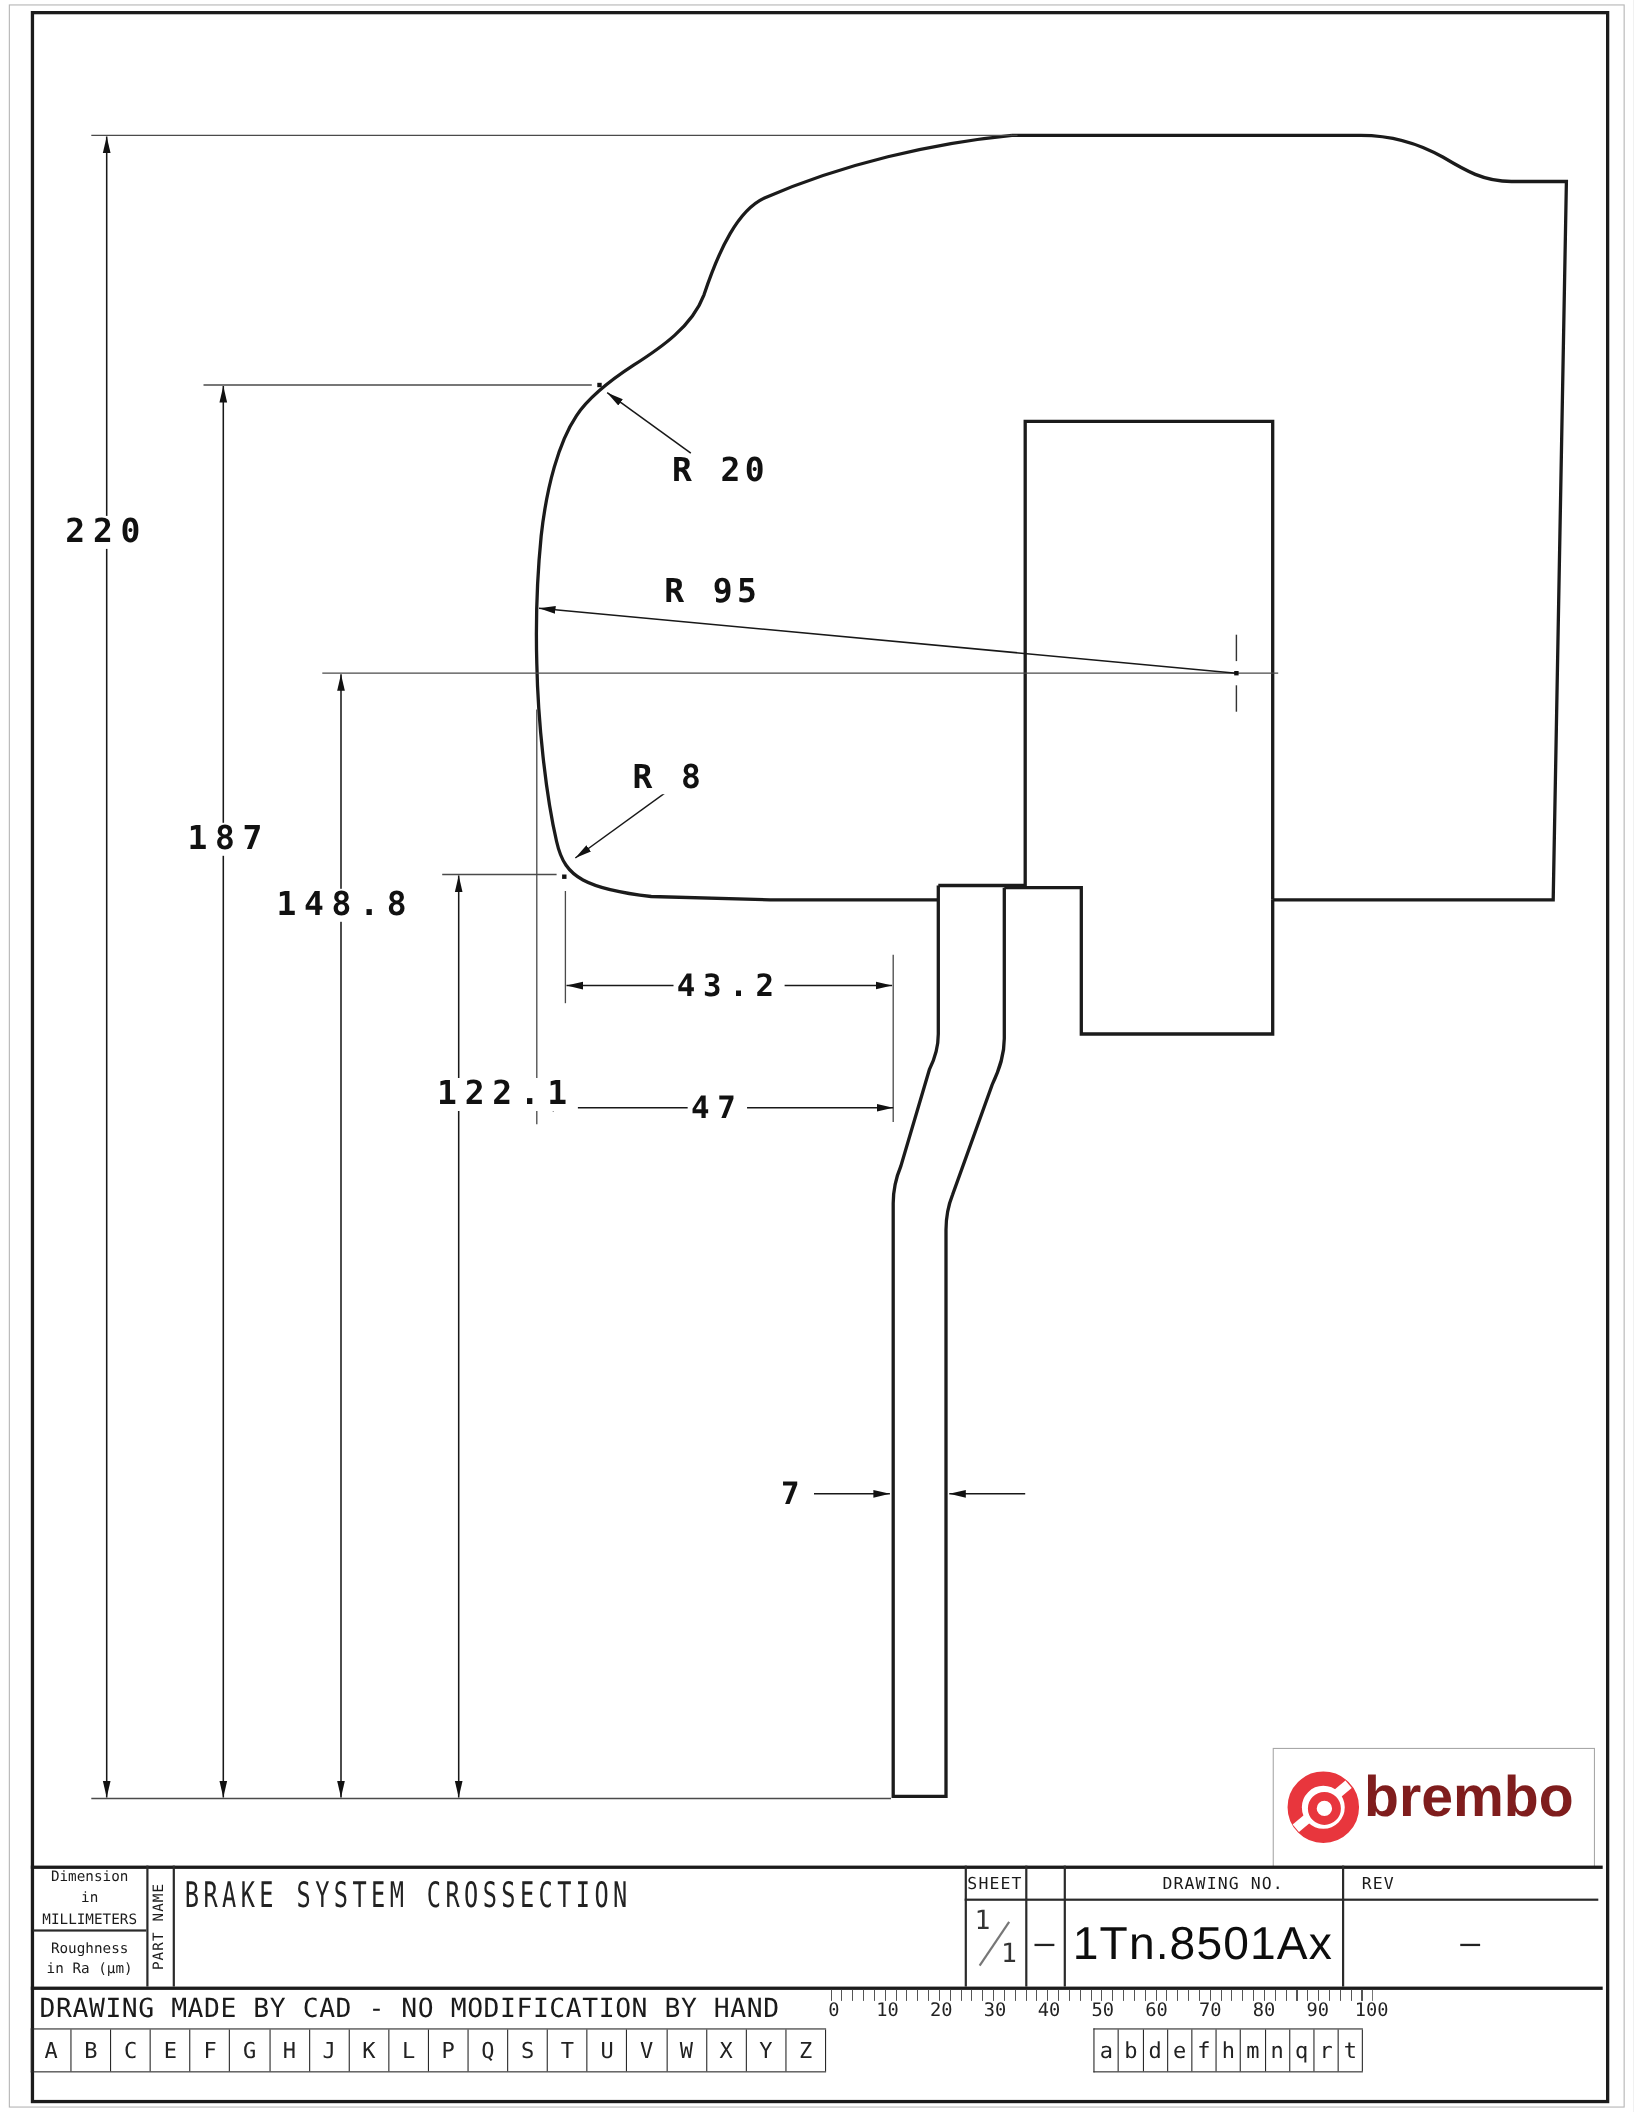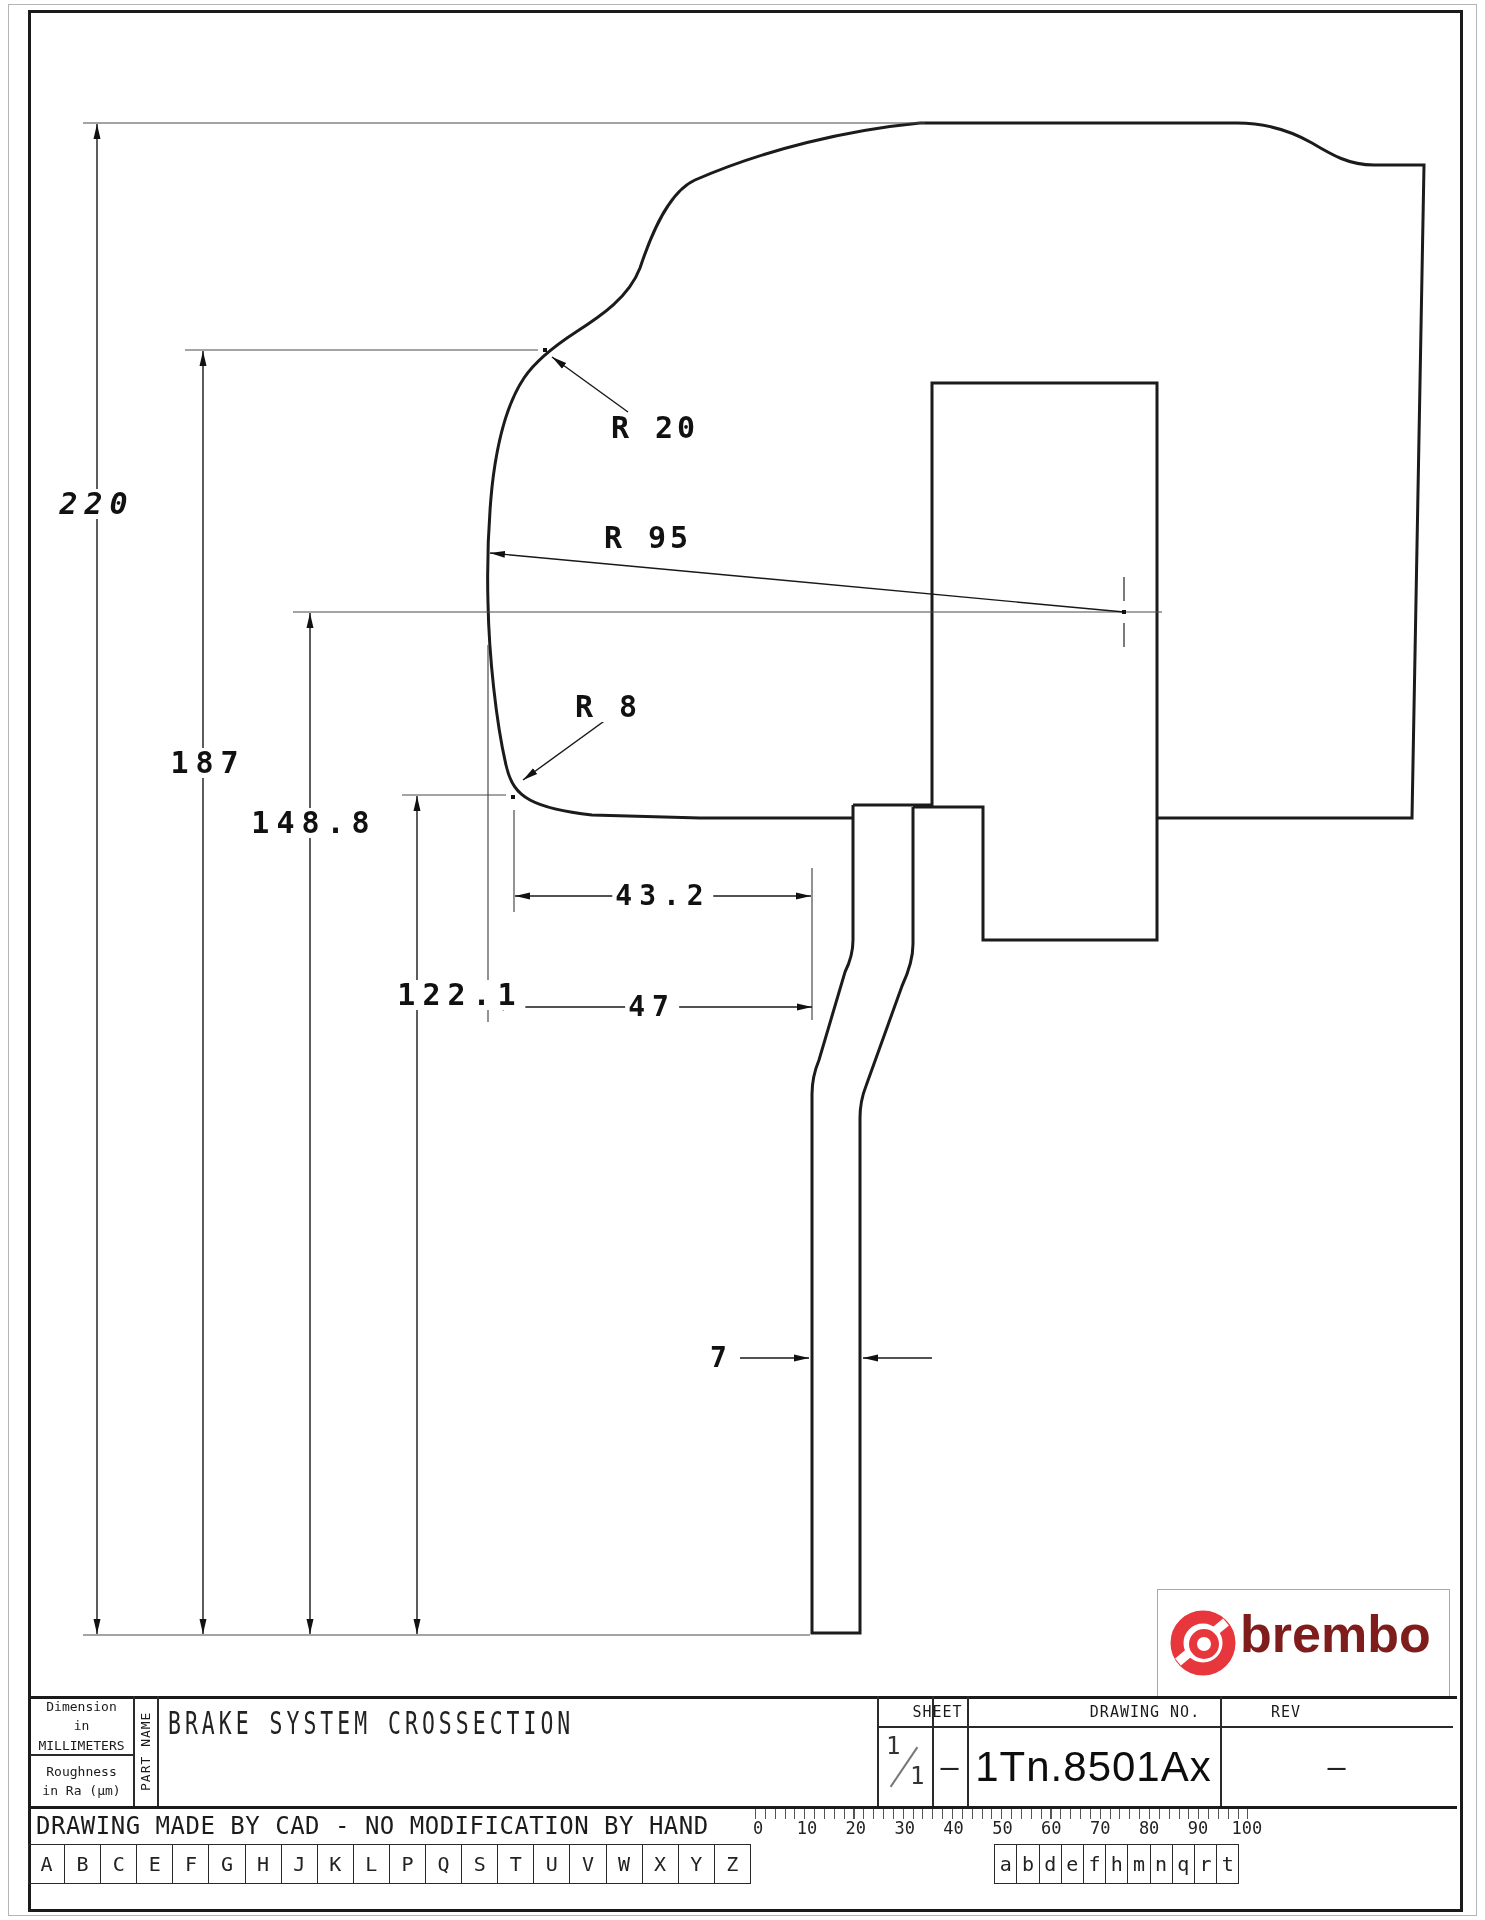--- a/index.html
+++ b/index.html
@@ -19,21 +19,21 @@
   .hline,.vline{position:absolute;background:#1b1b1b;}
   .thin{background:#2a2a2a;}
   .cell-text{position:absolute;display:flex;align-items:center;justify-content:center;
              text-align:center;font:400 13px "DejaVu Sans Mono",monospace;line-height:1.5;}
   .partname{writing-mode:vertical-rl;transform:rotate(180deg);font:400 13px "DejaVu Sans Mono",monospace;
             letter-spacing:1px;display:flex;align-items:center;justify-content:center;}
   .tb-title{position:absolute;display:flex;align-items:center;}
   .tb-title span{font:400 32px "DejaVu Sans Mono",monospace;letter-spacing:6px;
                  transform:scaleX(0.67);transform-origin:left center;white-space:nowrap;color:#222;}
   .hdr{position:absolute;font:400 15px "DejaVu Sans Mono",monospace;letter-spacing:1px;
-       display:flex;align-items:center;justify-content:center;padding-left:33px;}
+       display:flex;align-items:center;justify-content:center;}
   .big-no{position:absolute;display:flex;align-items:center;justify-content:center;
           font:400 42px "Liberation Sans",sans-serif;letter-spacing:1px;color:#0d0d0d;}
   .dash{position:absolute;display:flex;align-items:center;justify-content:center;
         font:400 30px "DejaVu Sans Mono",monospace;color:#222;}
   .frac{position:absolute;font:400 24px "DejaVu Sans Mono",monospace;color:#333;}
   .frac-slash{position:absolute;width:48px;height:2px;background:#777;transform:rotate(-56deg);}
   
   .note{position:absolute;font:500 24px "DejaVu Sans Mono",monospace;letter-spacing:0.5px;
         display:flex;align-items:center;white-space:nowrap;}
   .ticks{position:absolute;left:755px;top:1809px;width:493px;height:10px;
@@ -134,21 +134,21 @@
       <line x1="1124" y1="577" x2="1124" y2="601"></line>
       <line x1="1124" y1="623" x2="1124" y2="647"></line>
     </g>
     <g fill="#111">
       <rect x="1122" y="610" width="4" height="4"></rect>
       <rect x="543" y="348" width="4" height="4"></rect>
       <rect x="511" y="795" width="4" height="4"></rect>
     </g>
   </svg>
 
-  <div class="lbl" style="left:97px;top:504px;font-style:italic;">220</div>
+  <div class="lbl" style="left:97px;top:484px;">220</div>
   <div class="lbl" style="left:208px;top:763px;">187</div>
   <div class="lbl" style="left:314px;top:823px;">148.8</div>
   <div class="lbl" style="left:418px;top:995px;margin-left:42px;">122.1</div>
   <div class="lbl small" style="left:663px;top:896px;">43.2</div>
   <div class="lbl small" style="left:652px;top:1007px;">47</div>
   <div class="lbl small" style="left:722px;top:1358px;">7</div>
   <div class="lbl rad" style="left:655px;top:428px;">R 20</div>
   <div class="lbl rad" style="left:648px;top:538px;">R 95</div>
   <div class="lbl rad" style="left:608px;top:707px;">R 8</div>
 

